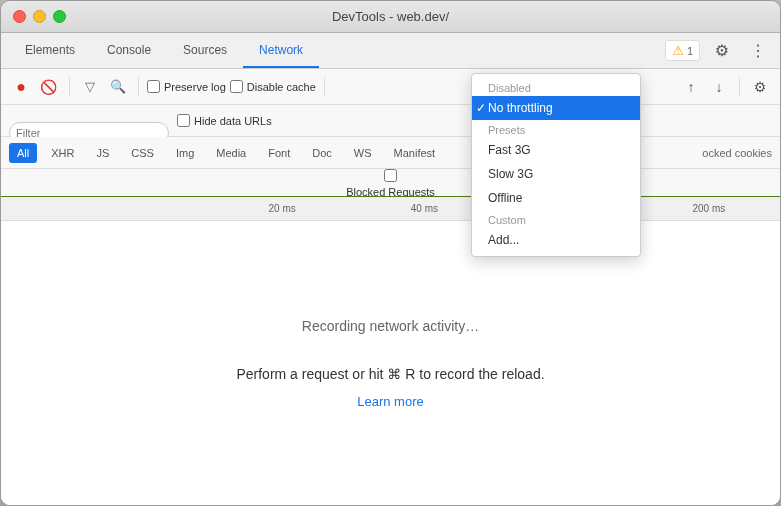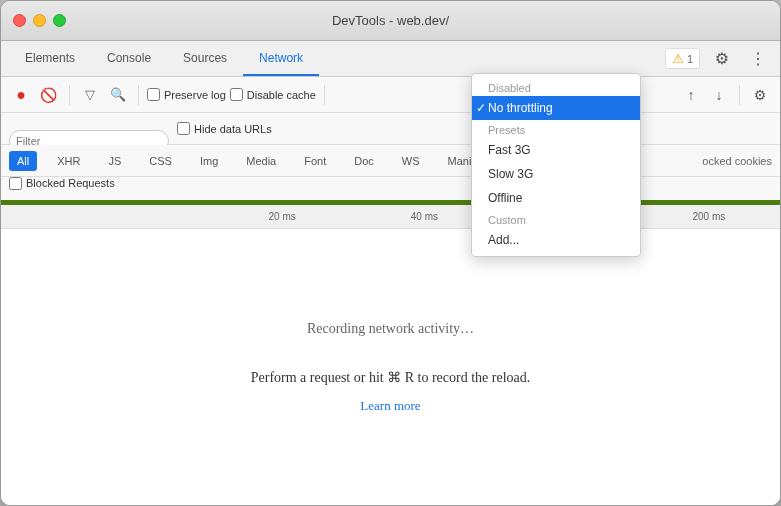--- a/index.html
+++ b/index.html
@@ -21,21 +21,21 @@
       box-shadow: 0 20px 60px rgba(0,0,0,0.4);
       overflow: hidden;
       display: flex;
       flex-direction: column;
       border: 1px solid #999;
       position: relative;
     }
 
     
     .title-bar {
-      height: 40px;
+      height: 32px;
       background: linear-gradient(to bottom, #e8e8e8, #d8d8d8);
       display: flex;
       align-items: center;
       padding: 0 12px;
       border-bottom: 1px solid #b0b0b0;
       position: relative;
     }
 
     .traffic-lights {
       display: flex;
@@ -208,21 +208,21 @@
     }
 
     
     .type-filter-bar {
       height: 32px;
       background: #f8f8f8;
       display: flex;
       align-items: center;
       padding: 0 8px;
       border-bottom: 1px solid #ddd;
-      gap: 12px;
+      gap: 6px;
     }
 
     .type-btn {
       height: 20px;
       padding: 0 8px;
       font-size: 11px;
       border: none;
       border-radius: 3px;
       cursor: pointer;
       background: transparent;
@@ -238,28 +238,29 @@
       margin-left: auto;
       font-size: 11px;
       color: #666;
       display: flex;
       align-items: center;
       gap: 4px;
     }
 
     .blocked-requests {
       display: flex;
-      align-items: flex-start;
+      align-items: center;
       gap: 4px;
       font-size: 11px;
       color: #333;
       padding: 0 8px;
       height: 28px;
       background: #f8f8f8;
-      border-bottom: 5px solid #4d7c0f;
+      border-bottom: 1px solid #4d7c0f;
+      flex-direction: column;
     }
 
     
     .timeline-header {
       height: 24px;
       background: #f0f0f0;
       display: flex;
       align-items: center;
       border-bottom: 1px solid #ddd;
       padding-left: 210px;
@@ -275,21 +276,20 @@
 
     
     .main-content {
       flex: 1;
       display: flex;
       flex-direction: column;
       align-items: center;
       justify-content: center;
       background: white;
       position: relative;
-      font-family: Liberation Serif, serif;
     }
 
     .recording-text {
       font-size: 14px;
       color: #666;
       margin-bottom: 8px;
     }
 
     .perform-text {
       font-size: 14px;

